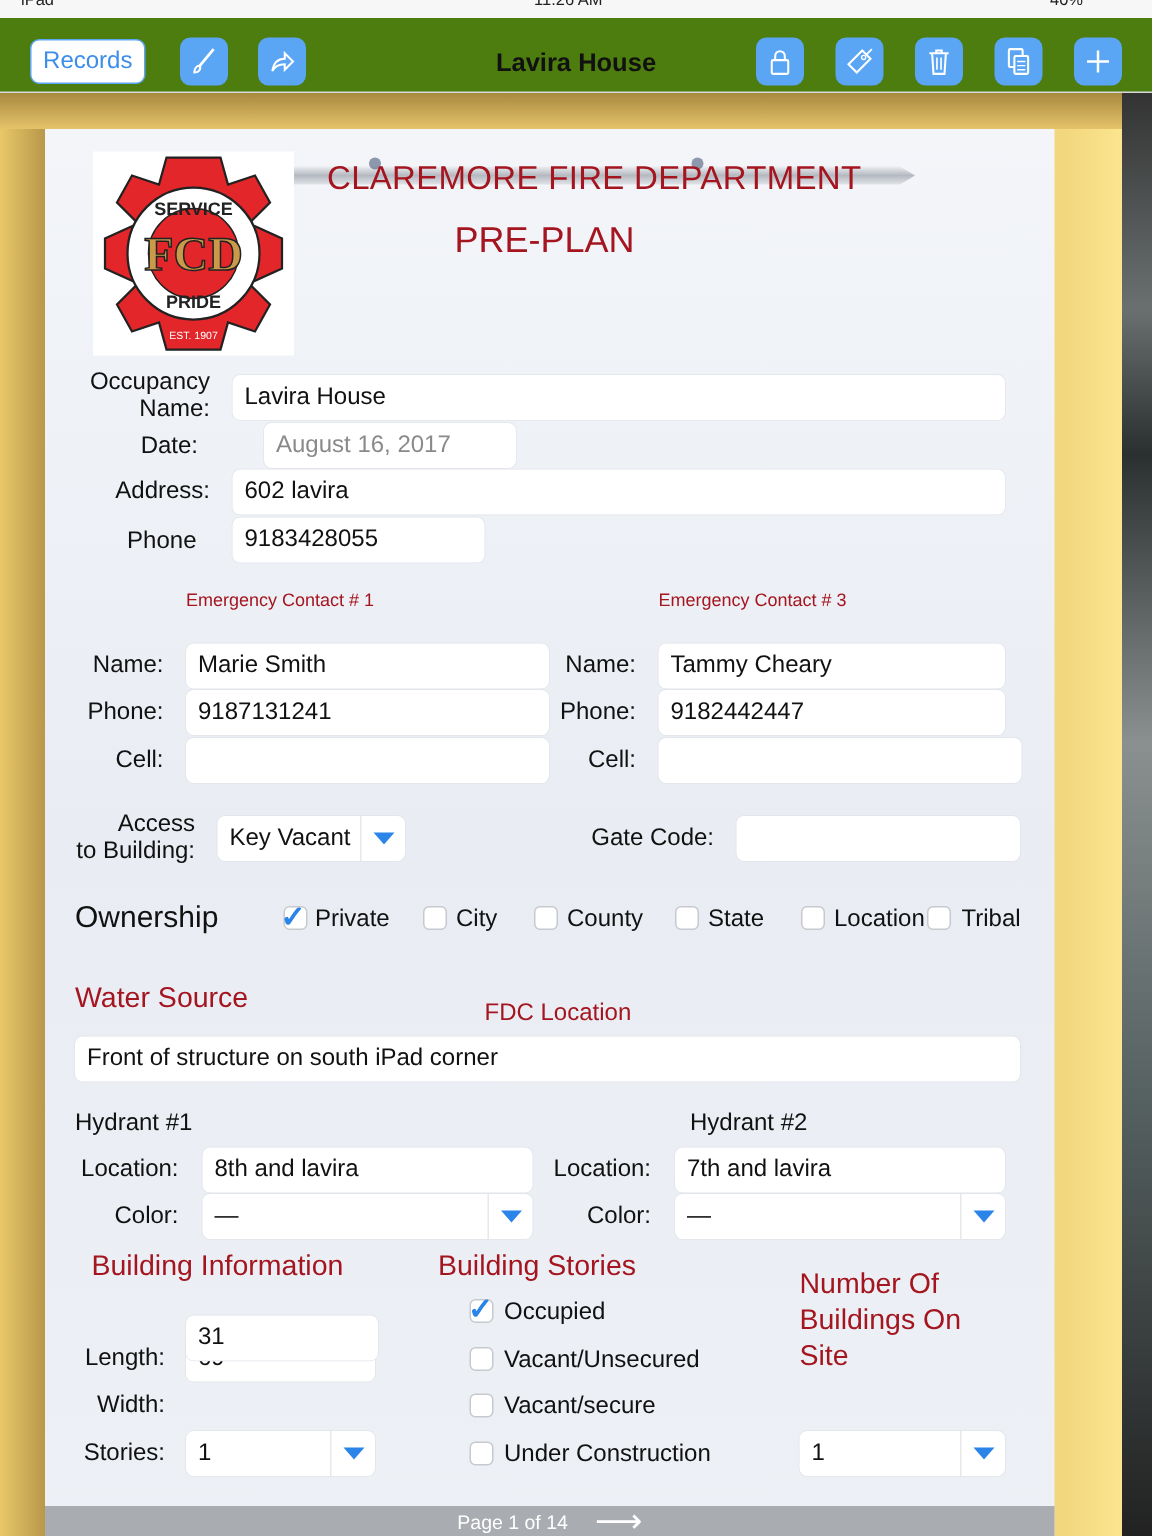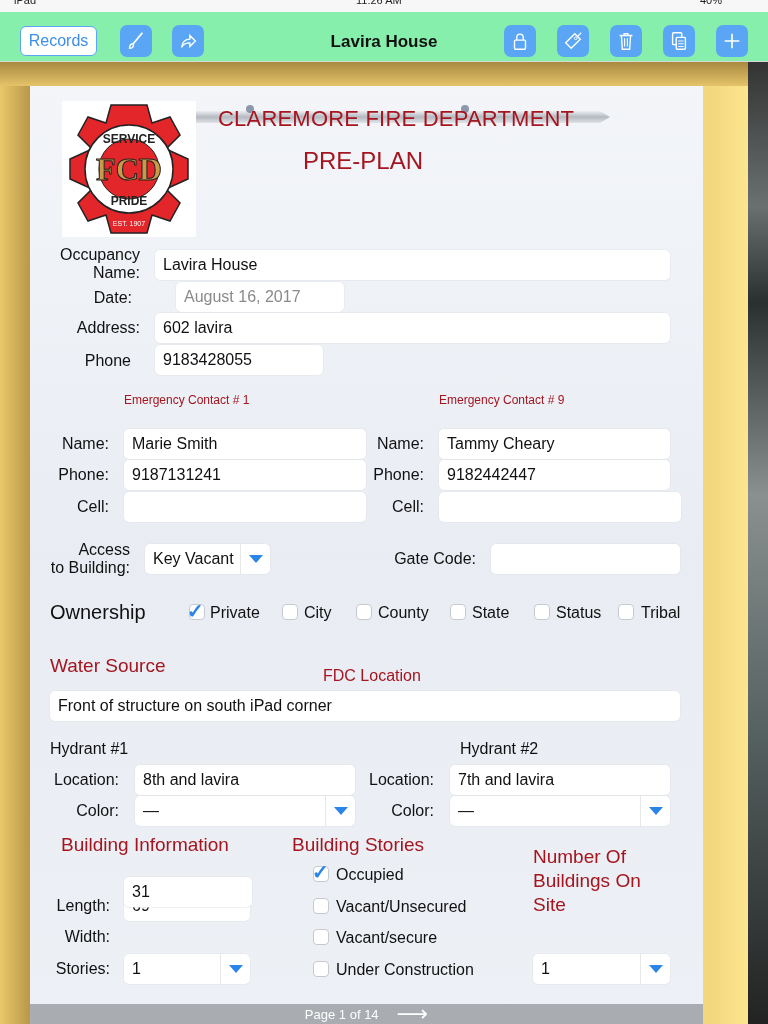--- a/index.html
+++ b/index.html
@@ -1,19 +1,19 @@
 <!DOCTYPE html>
 <html><head>
 <meta charset="utf-8">
 <style>
   * { box-sizing: border-box; margin: 0; padding: 0; }
   html, body { width: 768px; height: 1024px; overflow: hidden; background: #f7f7f7; font-family: "Liberation Sans", sans-serif; }
   .statusbar { position: absolute; left: 0; top: 0; width: 768px; height: 12px; background: #f7f7f7; font-size: 11px; color: #222; overflow: hidden; }
   .statusbar span { position: absolute; top: -6px; }
-  .toolbar { position: absolute; left: 0; top: 12px; width: 768px; height: 50px; background: #86efac; border-bottom: 1px solid #d8d8d8; }
+  .toolbar { position: absolute; left: 0; top: 12px; width: 768px; height: 50px; background: #4d7c0f; border-bottom: 1px solid #d8d8d8; }
   .btn-records { position: absolute; left: 20px; top: 14px; width: 77px; height: 30px; border: 1.5px solid #5aa6f5; border-radius: 6px; color: #3d8eea; font-size: 16px; display: flex; align-items: center; justify-content: center; background: #fff; }
   .icon-btn { position: absolute; top: 13px; width: 32px; height: 32px; border-radius: 7px; background: #5aa6f5; display: flex; align-items: center; justify-content: center; }
   .icon-btn svg { width: 22px; height: 22px; }
   .title { position: absolute; left: 0; right: 0; top: 20px; text-align: center; font-size: 17px; font-weight: bold; color: #111; pointer-events: none; }
   .frame { position: absolute; left: 0; top: 62px; width: 748px; height: 962px; background: linear-gradient(90deg, #e8c868 0%, #b8984a 4%, #f0d27a 5%, #f3d77f 95%, #fbe58e 100%); }
   .frame-top { position: absolute; left: 0; top: 62px; width: 748px; height: 24px; background: linear-gradient(180deg, #a88a40, #e4c36a); }
   .rightedge { position: absolute; left: 748px; top: 62px; width: 20px; height: 962px; background: linear-gradient(180deg, #333 0%, #6a7070 15%, #2a3030 25%, #8a9090 45%, #556060 70%, #222 100%); }
   .page { position: absolute; left: 30px; top: 86px; width: 673px; height: 938px; background: linear-gradient(180deg, #f3f5f9 0%, #e9edf3 50%, #edf0f5 100%); }
   .logo { position: absolute; left: 62px; top: 101px; width: 134px; height: 136px; background: #fff; }
   .banner { position: absolute; left: 140px; top: 103px; width: 470px; height: 26px; }
@@ -130,21 +130,21 @@
 <div class="lbl" style="left:40px;top:289px;width:92px">Date:</div>
 <div class="field grey" style="left:155px;top:282px;width:168px">August 16, 2017</div>
 
 <div class="lbl" style="left:40px;top:319px;width:100px">Address:</div>
 <div class="field" style="left:155px;top:313px;width:515px">602 lavira</div>
 
 <div class="lbl" style="left:40px;top:352px;width:91px">Phone</div>
 <div class="field" style="left:155px;top:345px;width:168px">9183428055</div>
 
 <div class="red-h" style="left:124px;top:393px">Emergency Contact # 1</div>
-<div class="red-h" style="left:439px;top:393px">Emergency Contact # 9</div>
+<div class="red-h" style="left:439px;top:393px">Emergency Contact # 3</div>
 
 <div class="lbl" style="left:40px;top:435px;width:69px">Name:</div>
 <div class="field" style="left:124px;top:429px;width:242px">Marie Smith</div>
 <div class="lbl" style="left:40px;top:466px;width:69px">Phone:</div>
 <div class="field" style="left:124px;top:460px;width:242px">9187131241</div>
 <div class="lbl" style="left:40px;top:498px;width:69px">Cell:</div>
 <div class="field" style="left:124px;top:492px;width:242px"></div>
 
 <div class="lbl" style="left:360px;top:435px;width:64px">Name:</div>
 <div class="field" style="left:439px;top:429px;width:231px">Tammy Cheary</div>
@@ -175,21 +175,21 @@
 <div class="cb" style="left:282px;top:604px"></div>
 <div class="cbl" style="left:304px;top:604px">City</div>
 
 <div class="cb" style="left:356px;top:604px"></div>
 <div class="cbl" style="left:378px;top:604px">County</div>
 
 <div class="cb" style="left:450px;top:604px"></div>
 <div class="cbl" style="left:472px;top:604px">State</div>
 
 <div class="cb" style="left:534px;top:604px"></div>
-<div class="cbl" style="left:556px;top:604px">Status</div>
+<div class="cbl" style="left:556px;top:604px">Location</div>
 
 <div class="cb" style="left:618px;top:604px"></div>
 <div class="cbl" style="left:641px;top:604px">Tribal</div>
 
 <div class="red-h" style="left:50px;top:655px;font-size:19px">Water Source</div>
 <div class="red-s" style="left:323px;top:667px">FDC Location</div>
 <div class="field" style="left:50px;top:691px;width:630px">Front of structure on south iPad corner</div>
 
 <div class="cbl" style="left:50px;top:740px">Hydrant #1</div>
 <div class="cbl" style="left:460px;top:740px">Hydrant #2</div>

